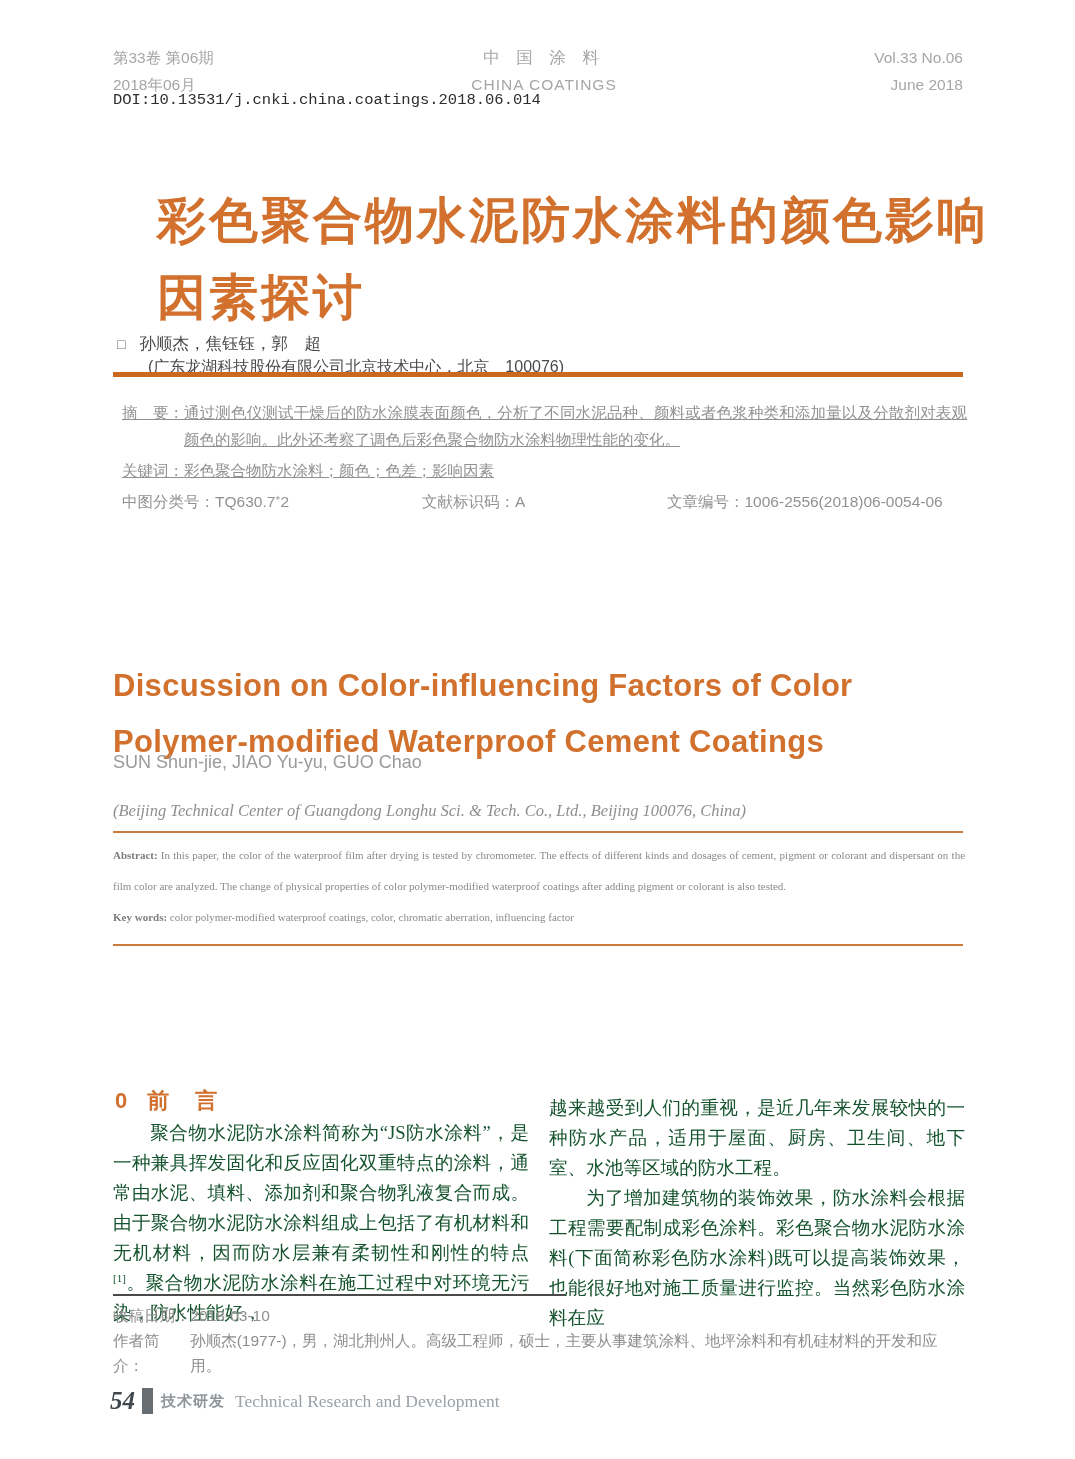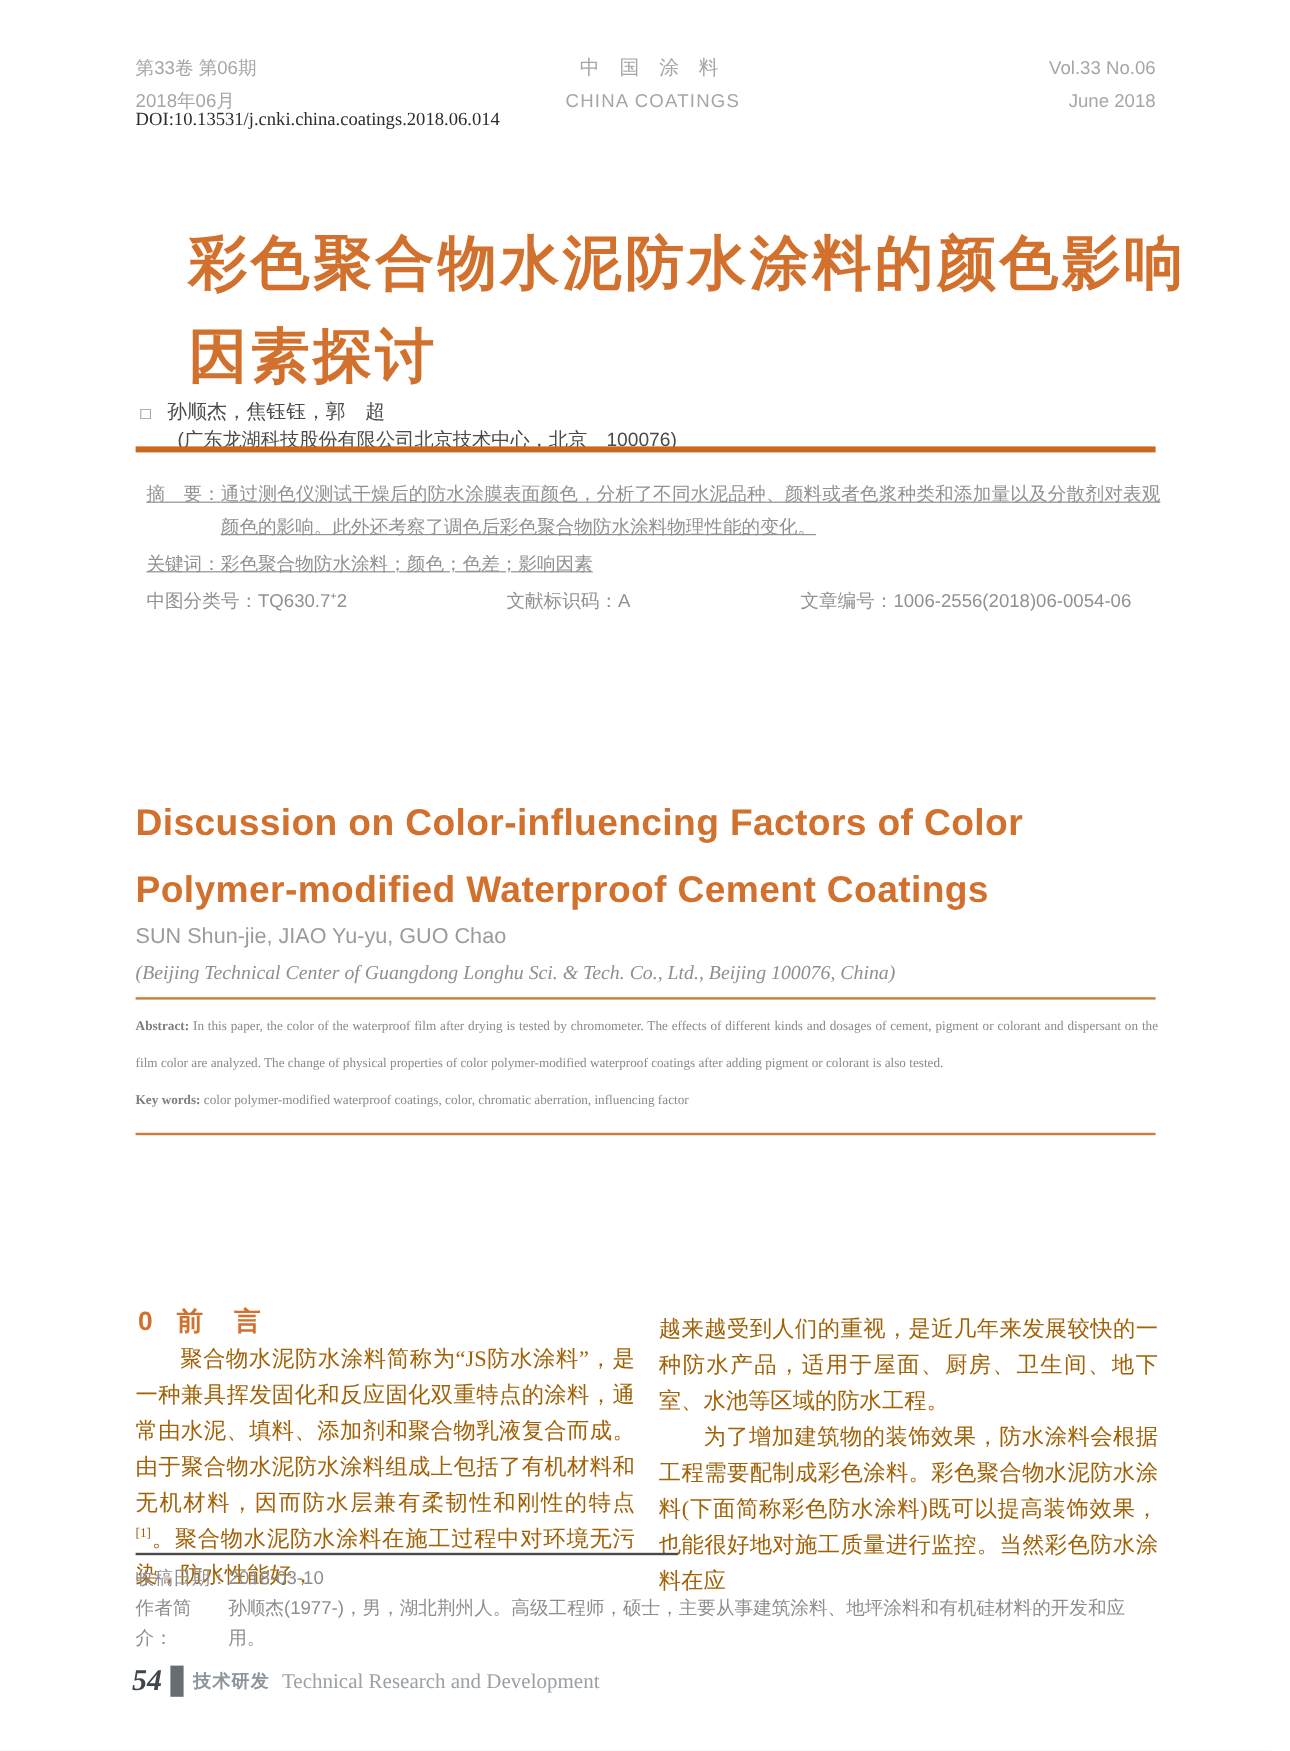--- a/index.html
+++ b/index.html
@@ -14,21 +14,21 @@
     position:absolute; top:44px; left:113px; width:850px;
     display:flex; justify-content:space-between; align-items:flex-start;
     color:#a6a6a6; font-size:15.5px; line-height:27px;gap:20px;
   }
   .header-col-center { text-align:center; }
   .header-col-right { text-align:right; }
   .journal-zh { font-size:16.5px; letter-spacing:6px; }
   .journal-en { letter-spacing:1px; }
   .doi-line {
     position:absolute; top:91px; left:113px;
-    font-family:Liberation Serif, serif; font-size:15.5px; color:#2d2d2d;
+    font-family:Liberation Mono, monospace; font-size:15.5px; color:#2d2d2d;
   }
   
   .title-zh {
     position:absolute; top:182px; left:115px; width:870px;
     color:#d1712d; font-weight:bold; font-size:49px; line-height:77px;
     letter-spacing:3px;
     margin-left:42px;
   }
   
   .byline { position:absolute; top:331px; left:117px; display:flex; align-items:flex-start; color:#4a4a4a; font-size:16.5px; line-height:24px; }
@@ -50,21 +50,21 @@
   .kw-row { margin-top:4px; }
   .meta-row { margin-top:4px; display:flex; }
   .meta-item-1 { width:300px; }
   .meta-item-2 { width:245px; }
   
   .title-en {
     position:absolute; top:658px; left:113px; width:860px;
     color:#d1712d; font-weight:bold; font-size:31px; line-height:56px;
     letter-spacing:0.3px;
   }
-  .authors-en { position:absolute; top:770px; left:113px; color:#9b9b9b; font-size:18px; }
+  .authors-en { position:absolute; top:752px; left:113px; color:#9b9b9b; font-size:18px; }
   .affil-en {
     position:absolute; top:801px; left:113px;
     font-family:"Liberation Serif", serif; font-style:italic;
     color:#8f8f8f; font-size:16.5px;
   }
   
   .abstract-en {
     position:absolute; top:840px; left:113px; width:852px;
     font-family:"Liberation Serif", serif; color:#8a8a8a;
     font-size:11px; line-height:31px; text-align:justify;
@@ -78,21 +78,21 @@
   }
   .col { width:416px; }
   .sec-heading {
     color:#d1712d; font-weight:bold; font-size:22px; line-height:30px;
     display:flex; align-items:baseline; margin-bottom:2px;
   }
   .sec-num { margin:0 20px 0 2px; }
   .sec-title { letter-spacing:2px; white-space:pre; }
   .body-p {
     font-family:"Liberation Serif", serif;
-    color:#a16207; font-size:18.6px; line-height:30px; text-align:justify;
+    color:#14532d; font-size:18.6px; line-height:30px; text-align:justify;
   }
   .indent { text-indent:2em; }
   .col-right { padding-top:7px; }
   .ref-sup { vertical-align:super; font-size:11px; line-height:0; }
   
   .footnote { position:absolute; top:1294px; left:113px; width:852px; color:#8e8e8e; font-size:15.5px; line-height:25px; }
   .fn-rule { width:452px; height:1.5px; background:#4a4a4a; margin-bottom:7px; }
   .fn-row { display:flex; }
   
   .footer { position:absolute; top:1387px; left:110px; display:flex; align-items:center; }

